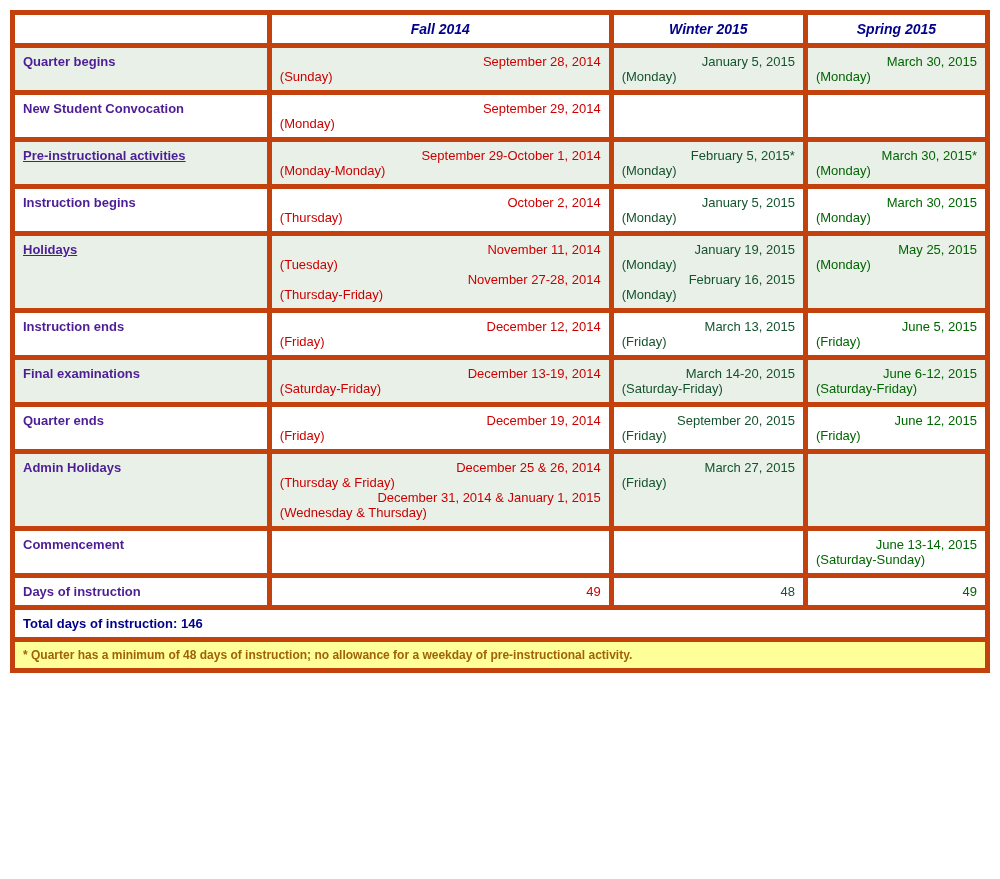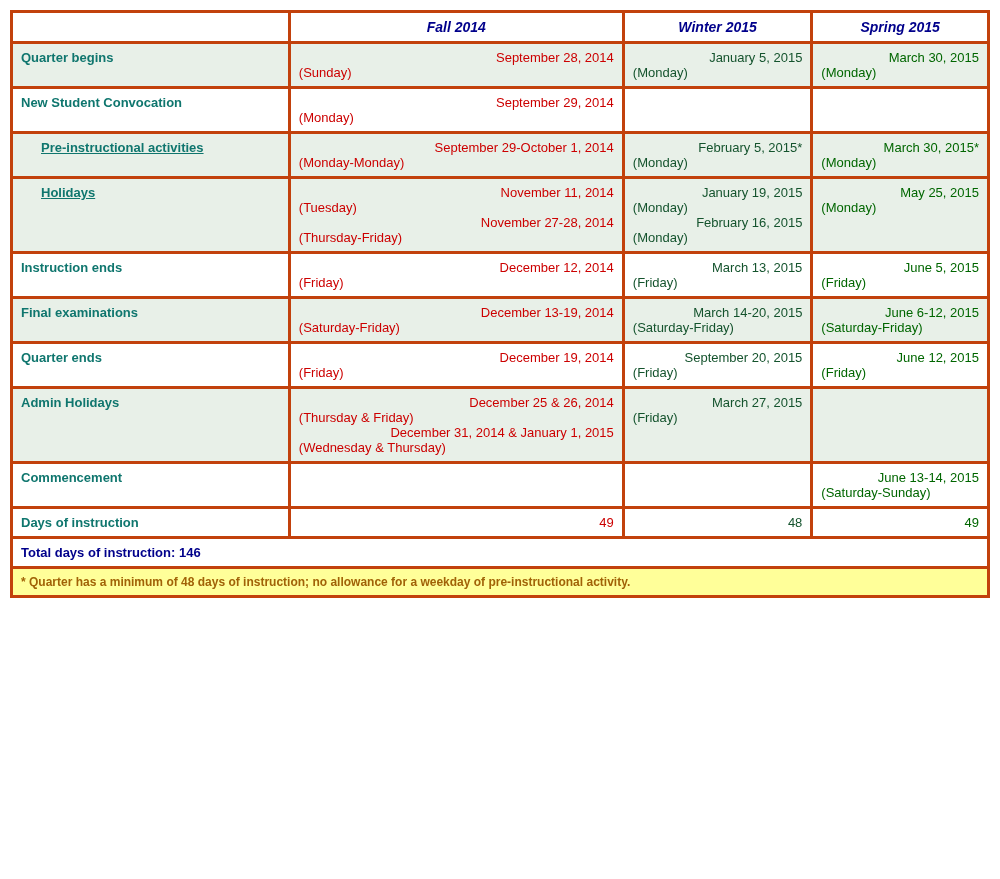--- a/index.html
+++ b/index.html
@@ -8,37 +8,36 @@
       font-size: 13px;
       background: #fff;
       padding: 10px;
     }
     .calendar-table {
       width: 100%;
       border-collapse: collapse;
       border: 1px solid #ccc;
     }
     .calendar-table th, .calendar-table td {
-      border: 3px solid #c2410c;
+      border: 5px solid #c2410c;
       padding: 6px 8px;
       vertical-align: top;
     }
     .header-row th {
       background: #fff;
       font-style: italic;
       font-weight: bold;
       color: #00008B;
       font-size: 14px;
     }
     .row-label {
-      color: #0f766e;
+      color: #4c1d95;
       font-weight: bold;
       font-size: 13px;
       white-space: nowrap;
-      margin-left: 20px;
     }
     .fall-cell {
       color: #CC0000;
     }
     .winter-cell {
       color: #14532d;
     }
     .spring-cell {
       color: #006600;
       margin-top: 37px;
@@ -115,20 +114,35 @@
         </td>
         <td class="winter-cell">
           <span class="date-line">February 5, 2015*</span>
           <span class="day-line">(Monday)</span>
         </td>
         <td class="spring-cell">
           <span class="date-line">March 30, 2015*</span>
           <span class="day-line">(Monday)</span>
         </td>
       </tr>
+      <tr class="alt-row">
+        <td class="row-label">Instruction begins</td>
+        <td class="fall-cell">
+          <span class="date-line">October 2, 2014</span>
+          <span class="day-line">(Thursday)</span>
+        </td>
+        <td class="winter-cell">
+          <span class="date-line">January 5, 2015</span>
+          <span class="day-line">(Monday)</span>
+        </td>
+        <td class="spring-cell">
+          <span class="date-line">March 30, 2015</span>
+          <span class="day-line">(Monday)</span>
+        </td>
+      </tr>
       <tr class="shaded-row">
         <td><a href="#" class="row-label">Holidays</a></td>
         <td class="fall-cell">
           <span class="date-line">November 11, 2014</span>
           <span class="day-line">(Tuesday)</span>
           <span class="date-line">November 27-28, 2014</span>
           <span class="day-line">(Thursday-Friday)</span>
         </td>
         <td class="winter-cell">
           <span class="date-line">January 19, 2015</span>

